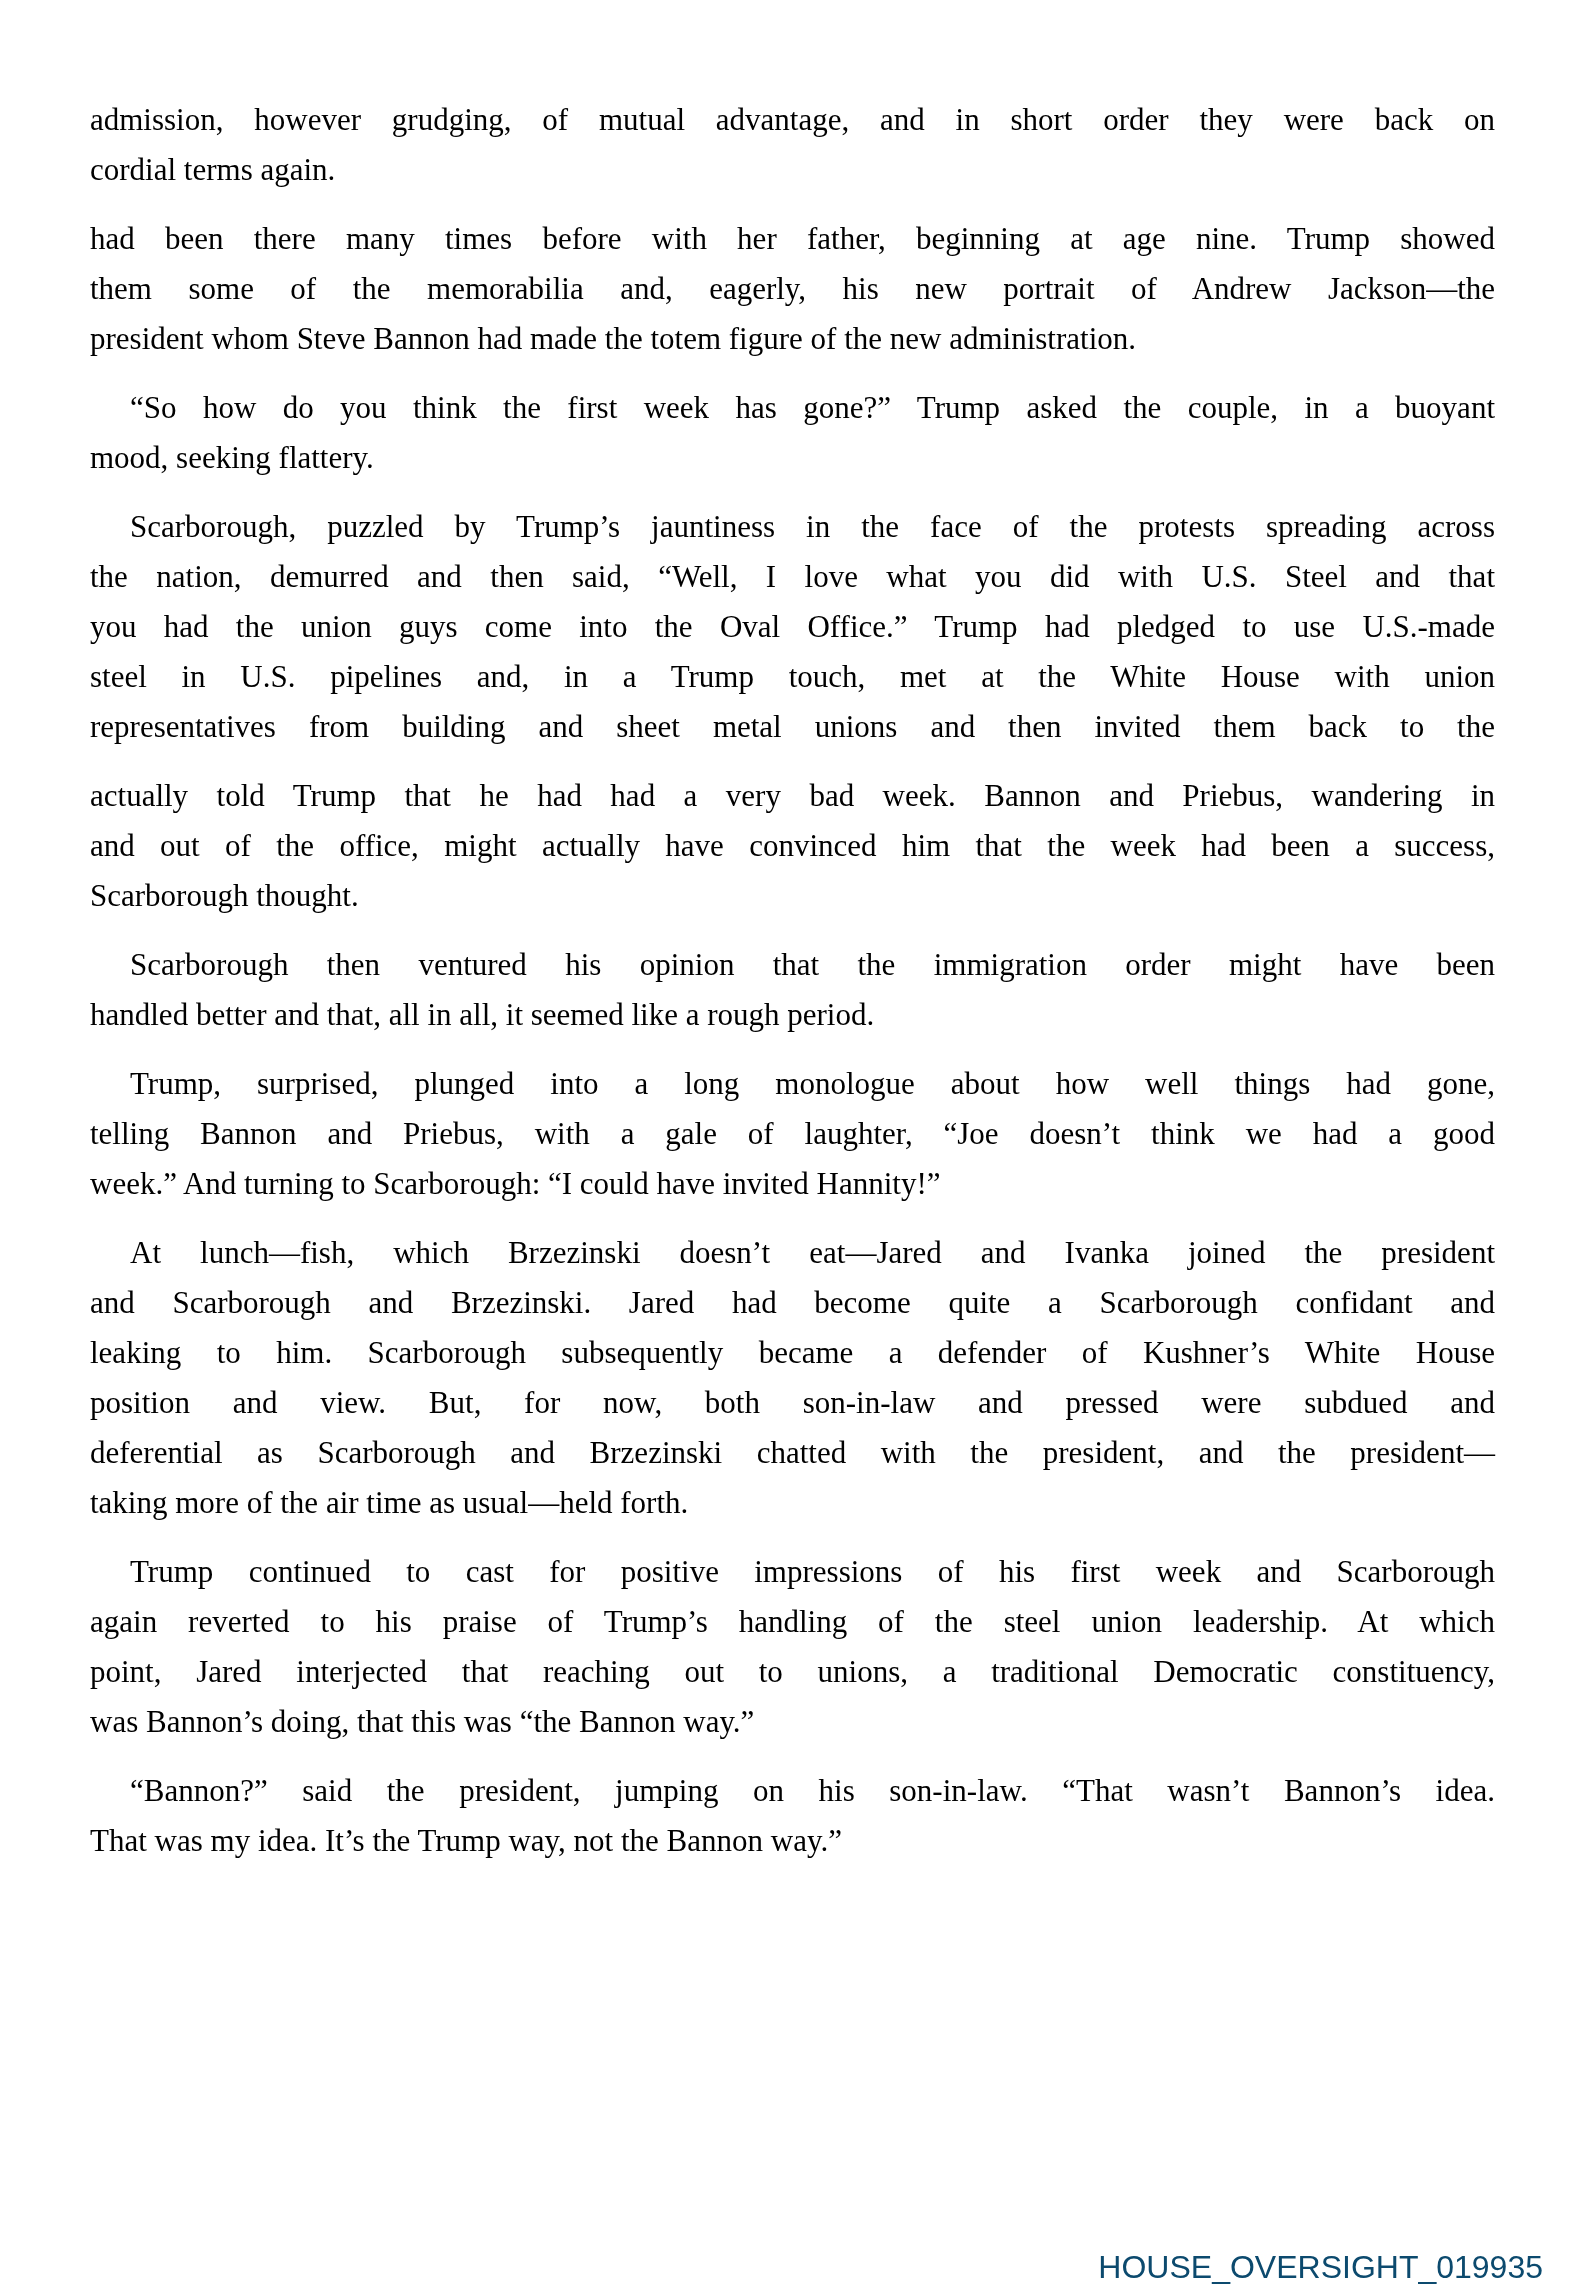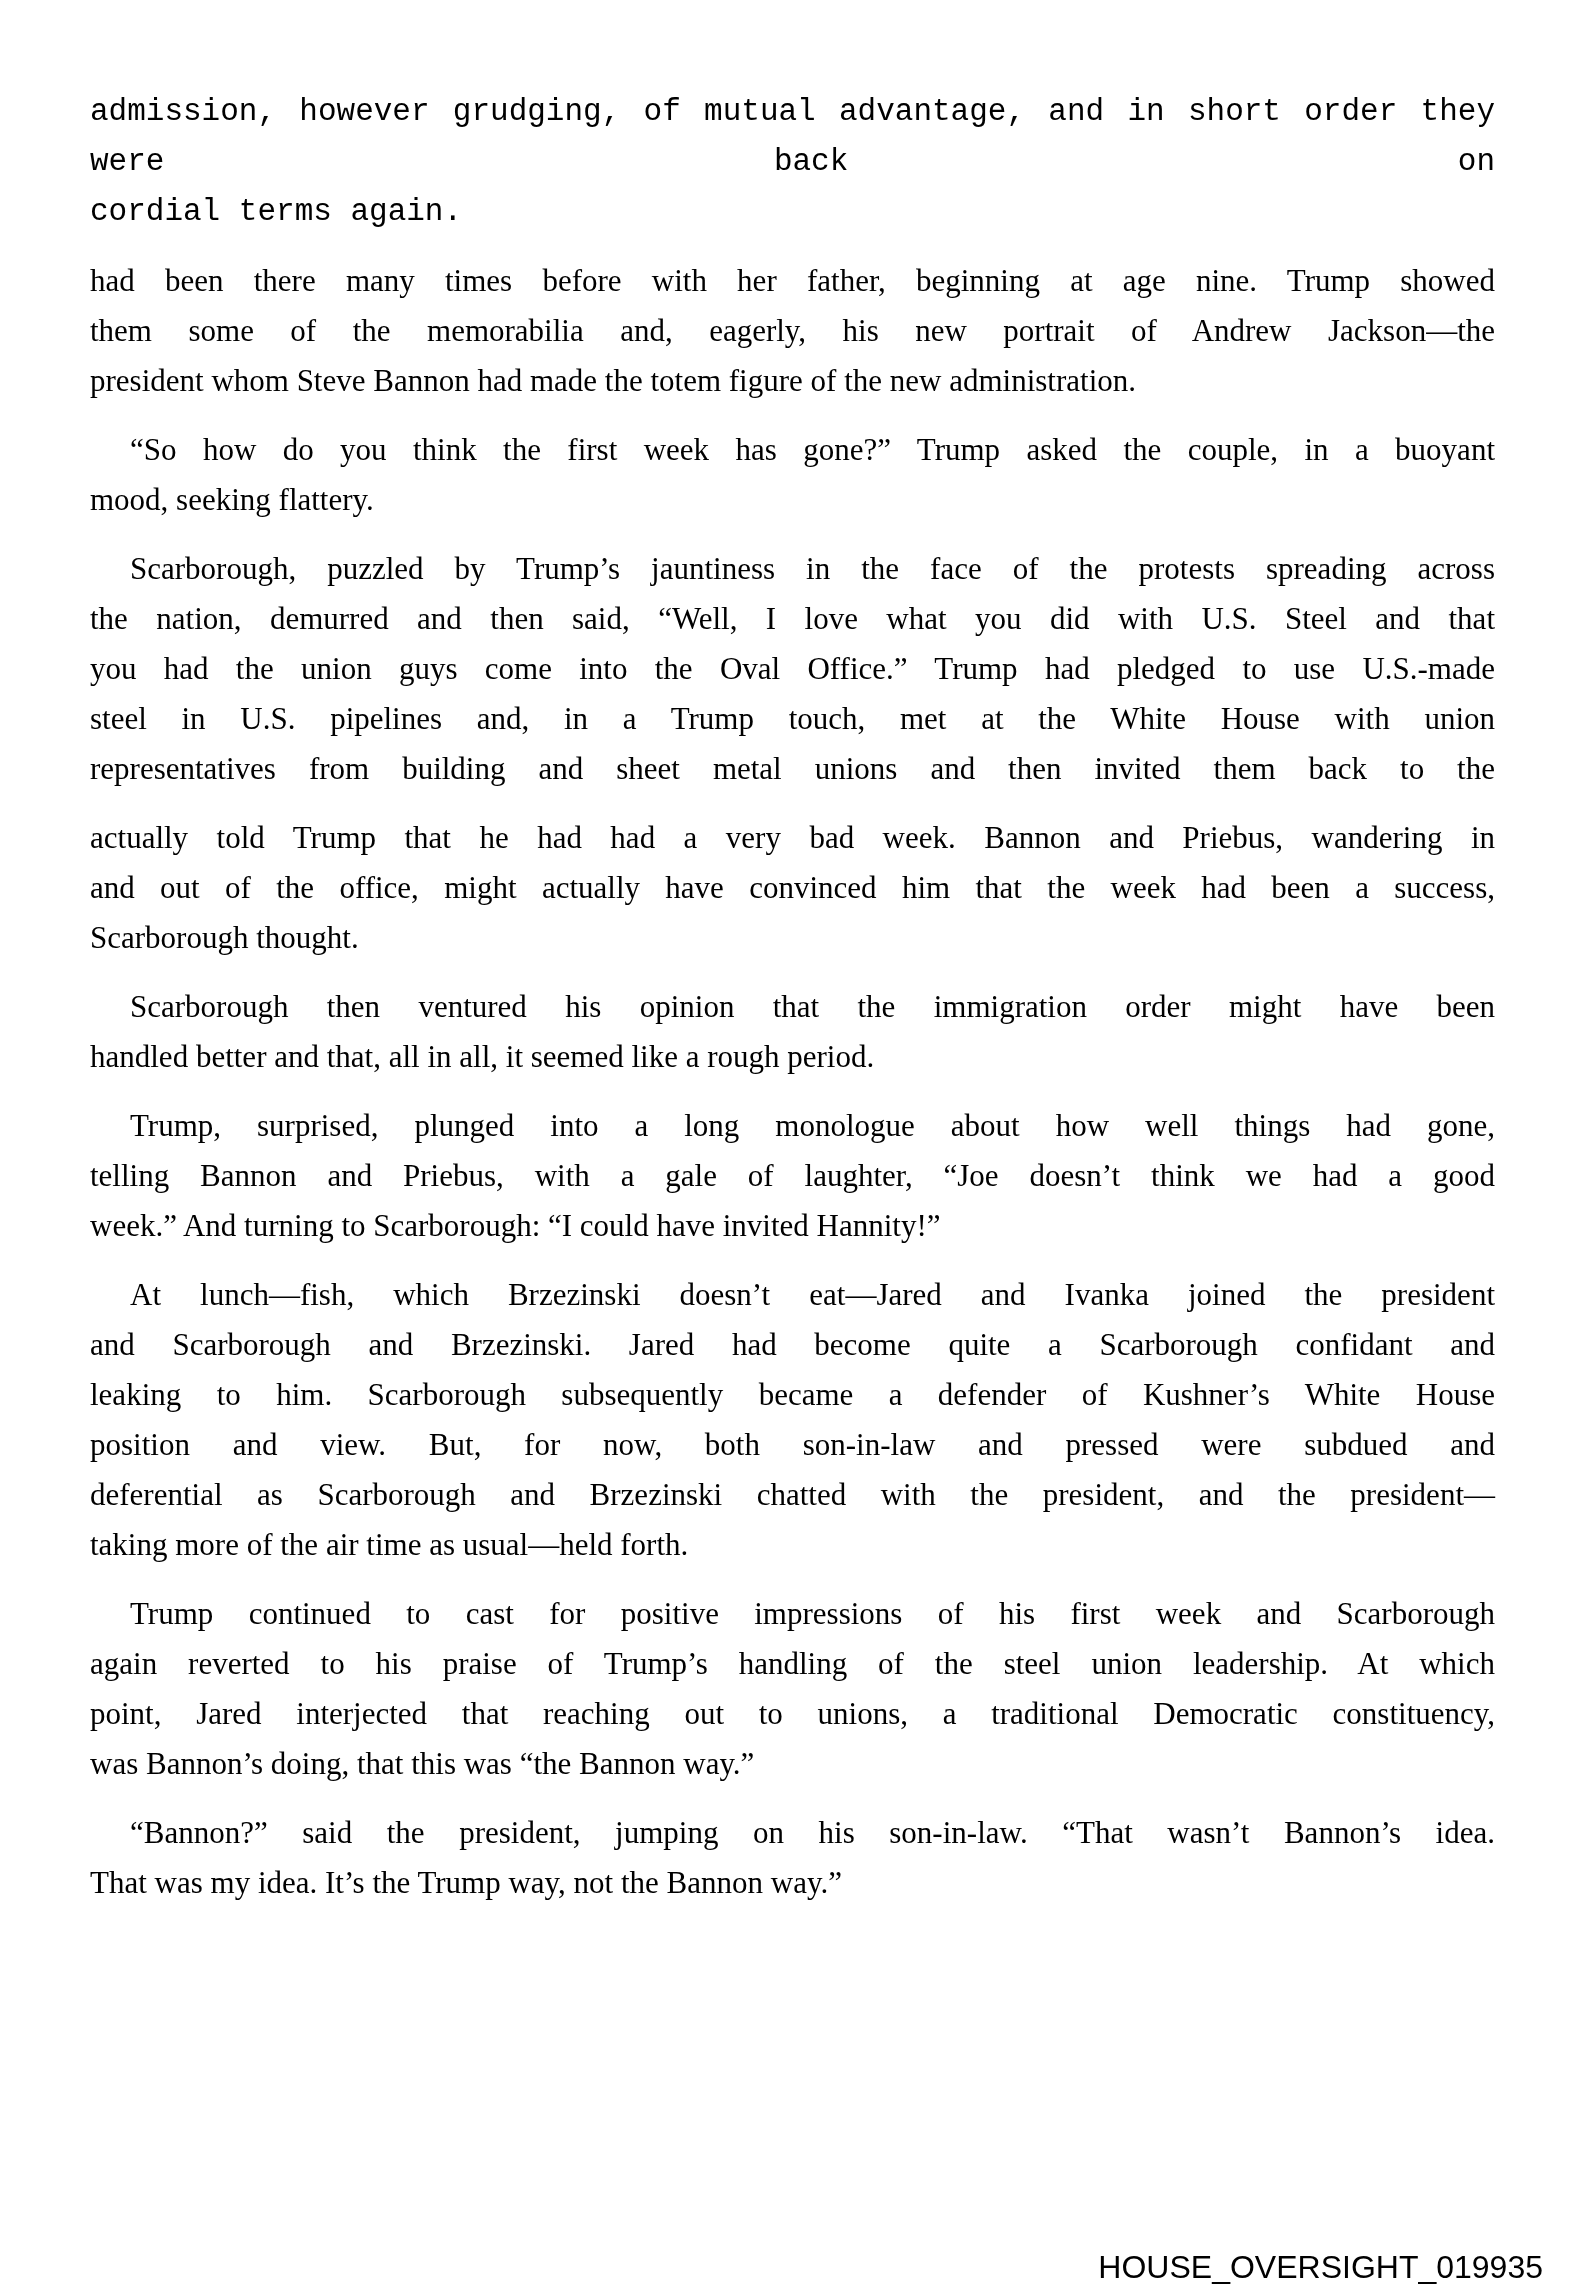--- a/index.html
+++ b/index.html
@@ -22,42 +22,41 @@
     top: 87px;
     width: 1405px;
     font-size: 31px;
     line-height: 50px;
   }
   .para {
     margin: 19px 0 0 0;
     padding: 0;
   }
   .para:first-child {
-    margin-top: 0;
-    font-family: Liberation Mono, monospace;
+    margin-top: 8px;
   }
   .line {
     text-align: justify;
     text-align-last: justify;
     white-space: normal;
   }
   .line.last {
     text-align-last: left;
   }
   .line.first-indent {
     text-indent: 40px;
   }
   .bates-stamp {
     position: absolute;
     top: 2249px;
     right: 49px;
     font-family: "Liberation Sans", "DejaVu Sans", sans-serif;
     font-size: 32px;
     line-height: 36px;
-    color: #000000;
+    color: #0c4a6e;
     letter-spacing: 0px;
   }
 </style>
 </head>
 <body>
 
 <div class="page">
   <div class="text-block" id="text-block">
       <div class="para">
         <div class="line">admission, however grudging, of mutual advantage, and in short order they were back on</div>

